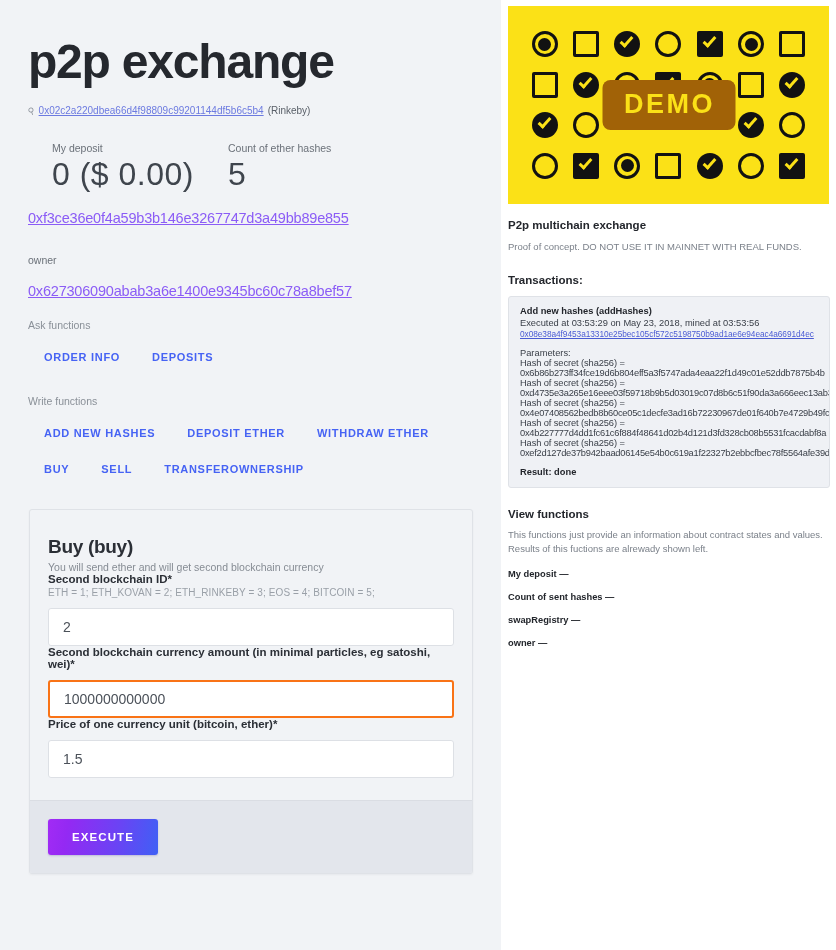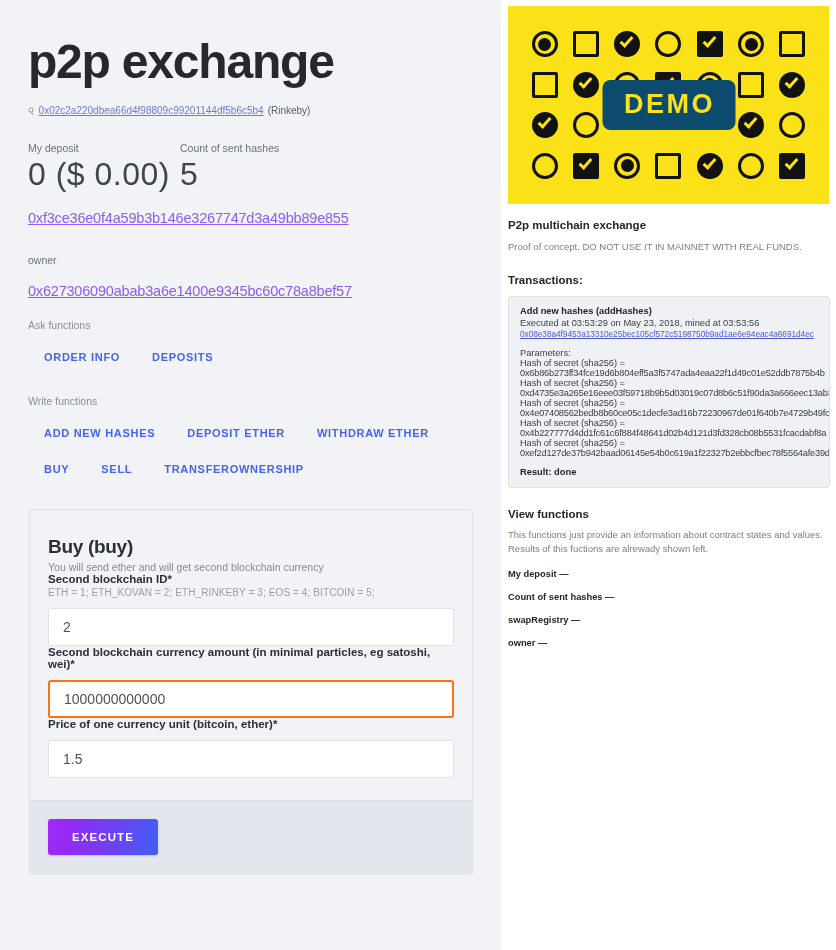--- a/index.html
+++ b/index.html
@@ -32,21 +32,21 @@
     font-size: 10px;
     color: #5a6069;
     display: flex; align-items: center; gap: 4px;
     white-space: nowrap;
   }
   .key-icon { color:#8e949c; font-size:9px; display:inline-block; transform: rotate(-20deg); }
   .addr-link { color:#6c7ae0; text-decoration: underline; font-size: 10px; }
   .addr-net { color:#5a6069; font-size:10px; }
 
   .stats-row { display:flex; margin-top: 26px; }
-  .stat { margin-right: 30px; }
+  .stat { margin-right: 30px; margin-left: 24px; }
   .stat:first-child { width: 152px; margin-right: 0; }
   .stat-label { font-size: 10.5px; color:#6b7179; margin-bottom: 2px; }
   .stat-value { font-size: 32px; color:#3f454d; font-weight: 400; line-height: 1.15; letter-spacing: .5px; }
 
   .sec-label { font-size: 10.5px; color:#6b7179; margin-top: 28px; }
   .big-link {
     display:block; margin-top: 17px;
     color:#8b5cf6; text-decoration: underline;
     font-size: 14.5px; letter-spacing: -0.2px;
   }
@@ -148,21 +148,21 @@
     position:absolute; left:50%; top:47%;
     width: 13px; height: 7px;
     margin: -6px 0 0 -7px;
     border-left: 3.2px solid #fbe117;
     border-bottom: 3.2px solid #fbe117;
     transform: rotate(-48deg);
   }
   .demo-badge {
     position:absolute; left:50%; top:50%;
     transform: translate(-50%,-50%);
-    background:#0c4a6e;
+    background:#a16207;
     color:#fbe117;
     font-weight:700;
     font-size: 27px;
     letter-spacing: 2.5px;
     padding: 9px 20px 10px 22px;
     border-radius: 8px;
     z-index: 4;
   }
 
   .rp-title { font-size: 11.5px; font-weight:700; color:#23262c; margin-top: 15px; }
@@ -207,21 +207,21 @@
       <a class="addr-link" href="#">0x02c2a220dbea66d4f98809c99201144df5b6c5b4</a>
       <span class="addr-net">(Rinkeby)</span>
     </div>
 
     <div class="stats-row">
       <div class="stat">
         <div class="stat-label">My deposit</div>
         <div class="stat-value">0 ($ 0.00)</div>
       </div>
       <div class="stat">
-        <div class="stat-label">Count of sent hashes</div>
+        <div class="stat-label">Count of ether hashes</div>
         <div class="stat-value">5</div>
       </div>
     </div>
 
     <a class="big-link" href="#">0xf3ce36e0f4a59b3b146e3267747d3a49bb89e855</a>
 
     <div class="sec-label">owner</div>
     <a class="big-link" href="#">0x627306090abab3a6e1400e9345bc60c78a8bef57</a>
 
     <div class="fn-group-label">Ask functions</div>

